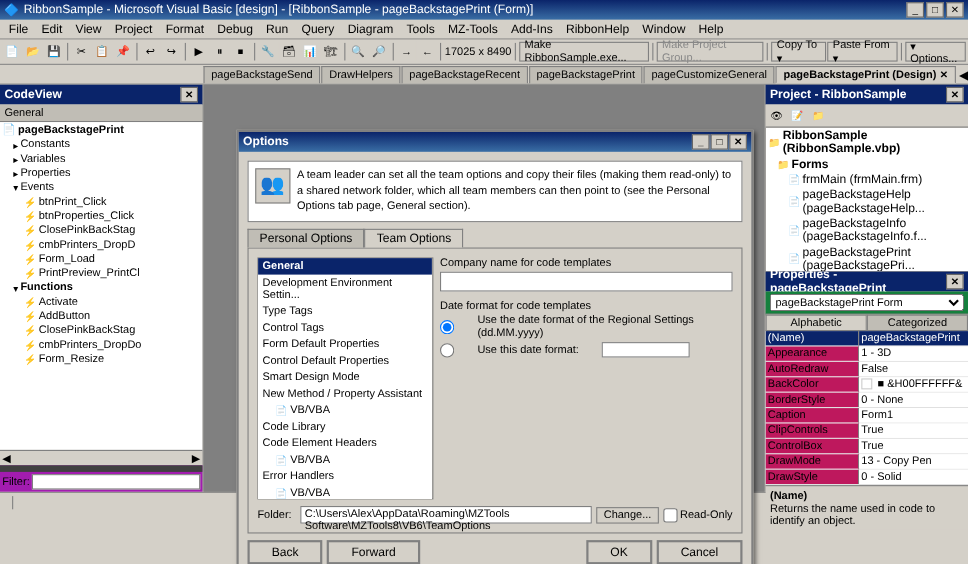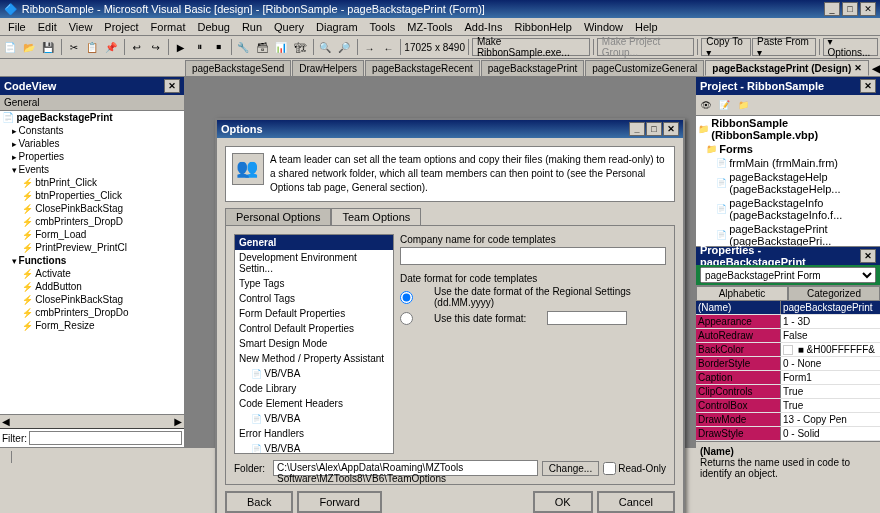--- a/index.html
+++ b/index.html
@@ -25,21 +25,21 @@
     
     .tab-bar { background: #d4d0c8; height: 18px; display: flex; align-items: flex-end; padding-left: 185px; border-bottom: 1px solid #808080; overflow: hidden; }
     .tab { height: 16px; padding: 0 6px; font-size: 10px; background: #c0bdb5; border: 1px solid #808080; border-bottom: none; cursor: pointer; display: flex; align-items: center; margin-right: 1px; white-space: nowrap; }
     .tab.active { background: #d4d0c8; border-bottom: 1px solid #d4d0c8; font-weight: bold; }
     .tab-close { font-size: 9px; margin-left: 3px; cursor: pointer; }
 
     
     .sidebar { width: 185px; background: #d4d0c8; border-right: 1px solid #808080; display: flex; flex-direction: column; }
     .sidebar-header { background: #0a246a; color: white; height: 18px; display: flex; align-items: center; justify-content: space-between; padding: 0 4px; font-size: 11px; font-weight: bold; }
     .sidebar-content { flex: 1; overflow-y: auto; background: white; }
-    .sidebar-filter { padding: 2px; background: #ffffff; border-top: 1px solid #404040; }
+    .sidebar-filter { padding: 2px; background: #a21caf; border-top: 6px solid #404040; }
     .sidebar-filter-row { display: flex; align-items: center; gap: 2px; font-size: 10px; }
     .sidebar-filter-input { flex: 1; height: 14px; font-size: 10px; border: 1px solid #808080; }
 
     .tree-item { display: flex; align-items: center; padding: 1px 2px; cursor: pointer; font-size: 11px; }
 
     
     .content-area { flex: 1; background: #808080; position: relative; overflow: hidden; }
     .properties-header { background: #0a246a; color: white; height: 18px; display: flex; align-items: center; justify-content: space-between; padding: 0 4px; font-size: 11px; font-weight: bold; }
     .properties-tabs { display: flex; border-bottom: 1px solid #808080; }
     .prop-tab { flex: 1; text-align: center; padding: 1px; font-size: 10px; cursor: pointer; border: 1px solid #808080; border-bottom: none; background: #c0bdb5; }

